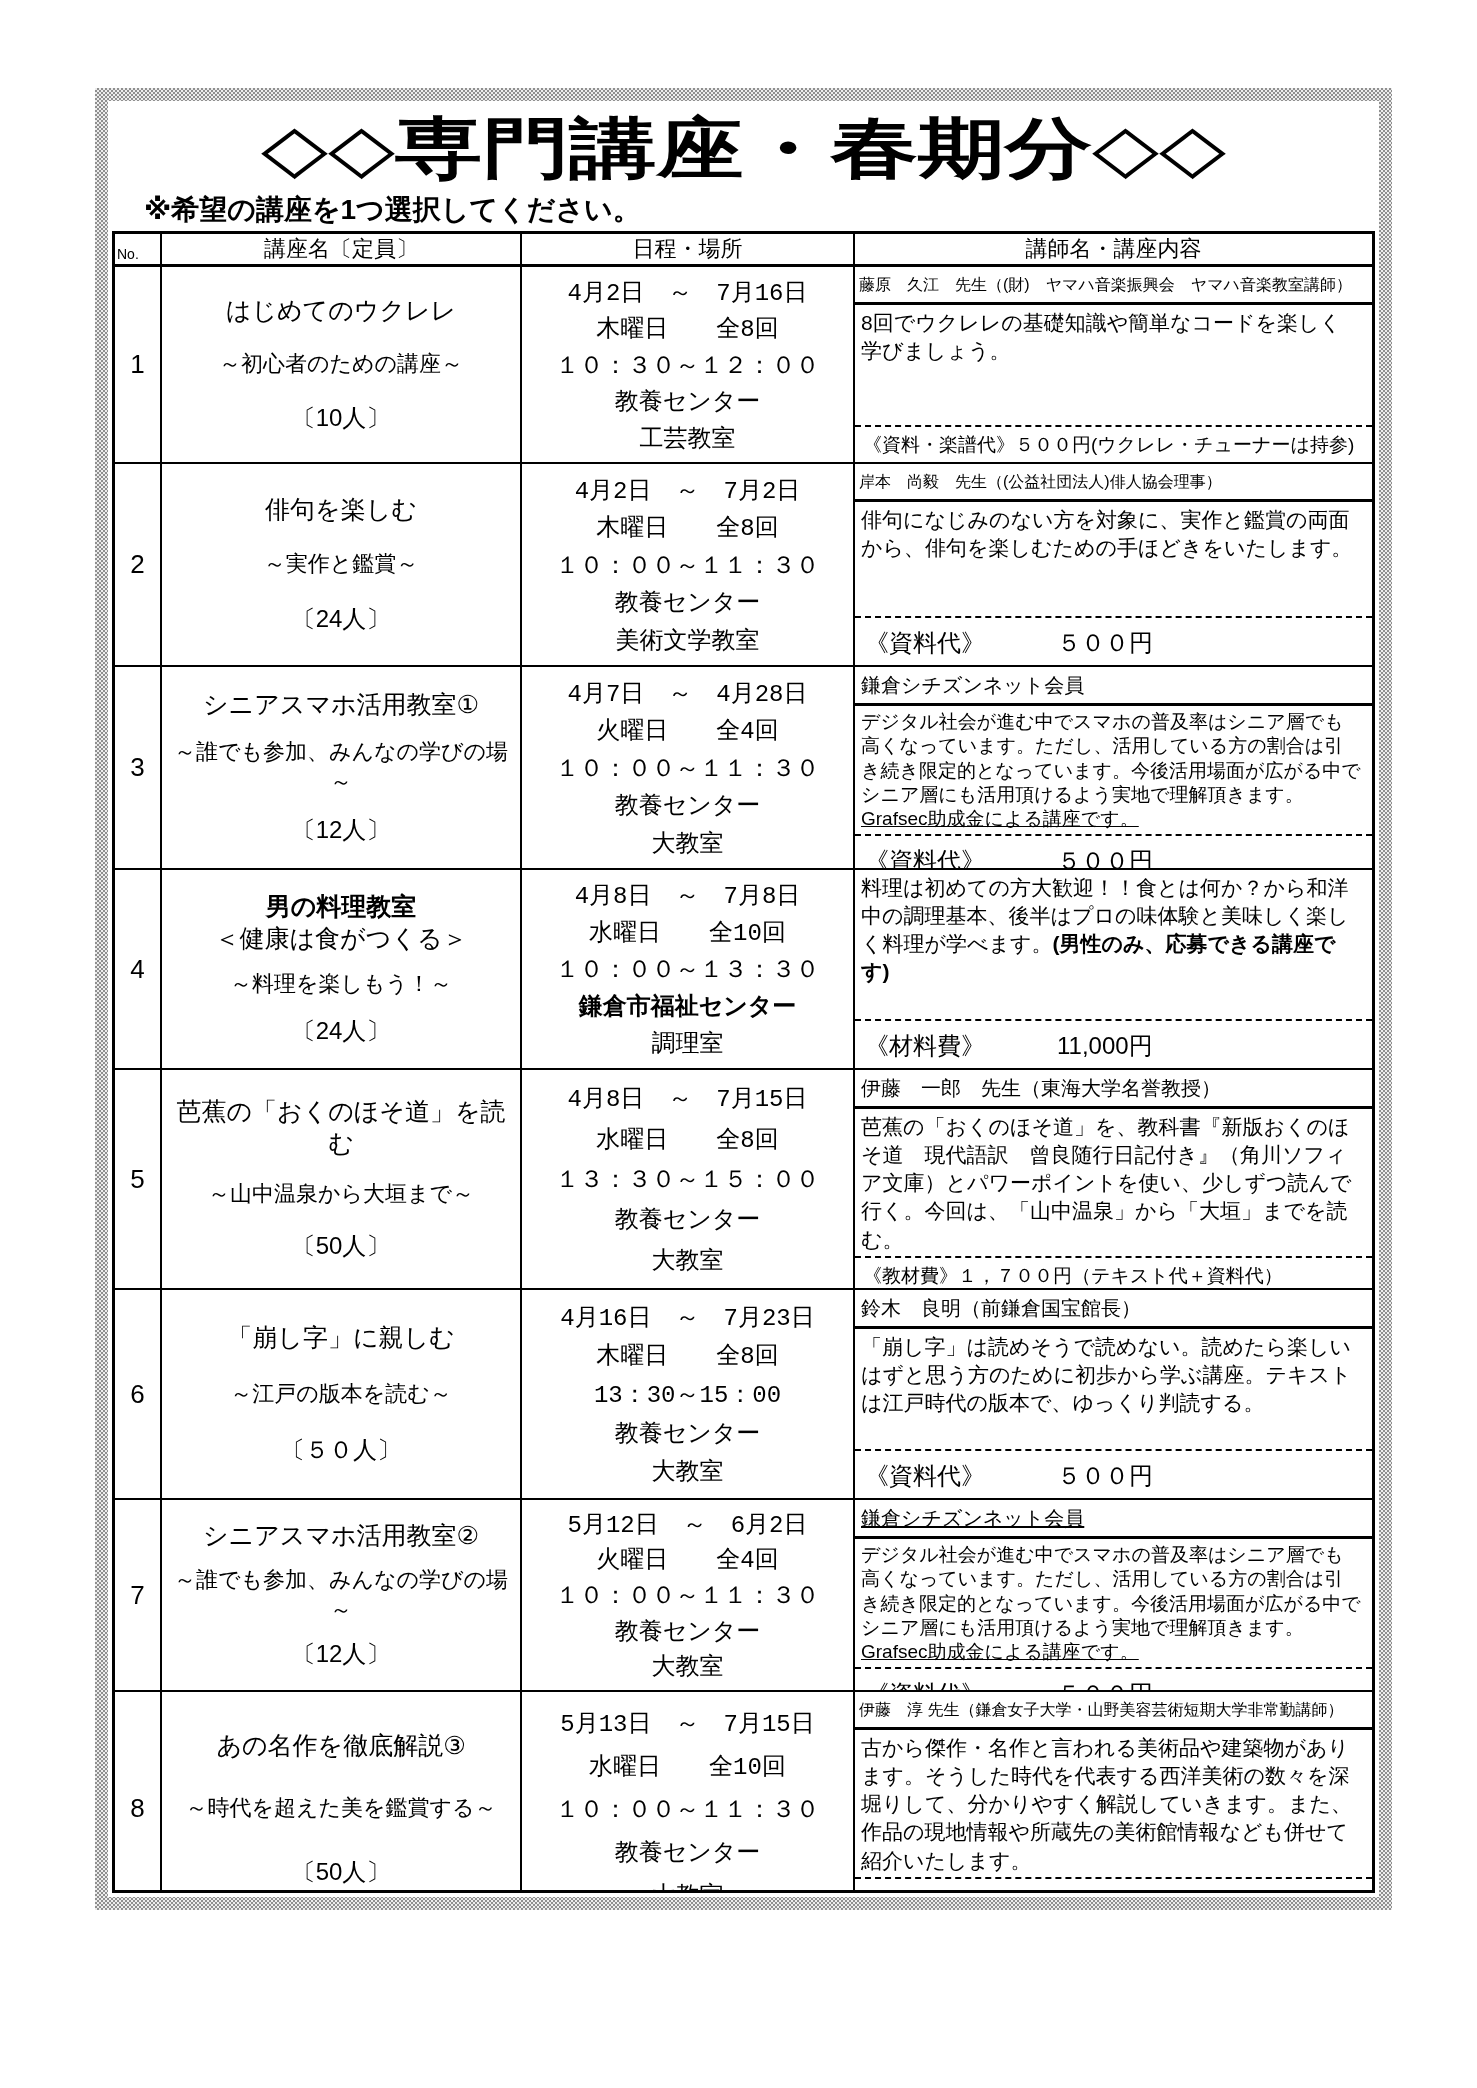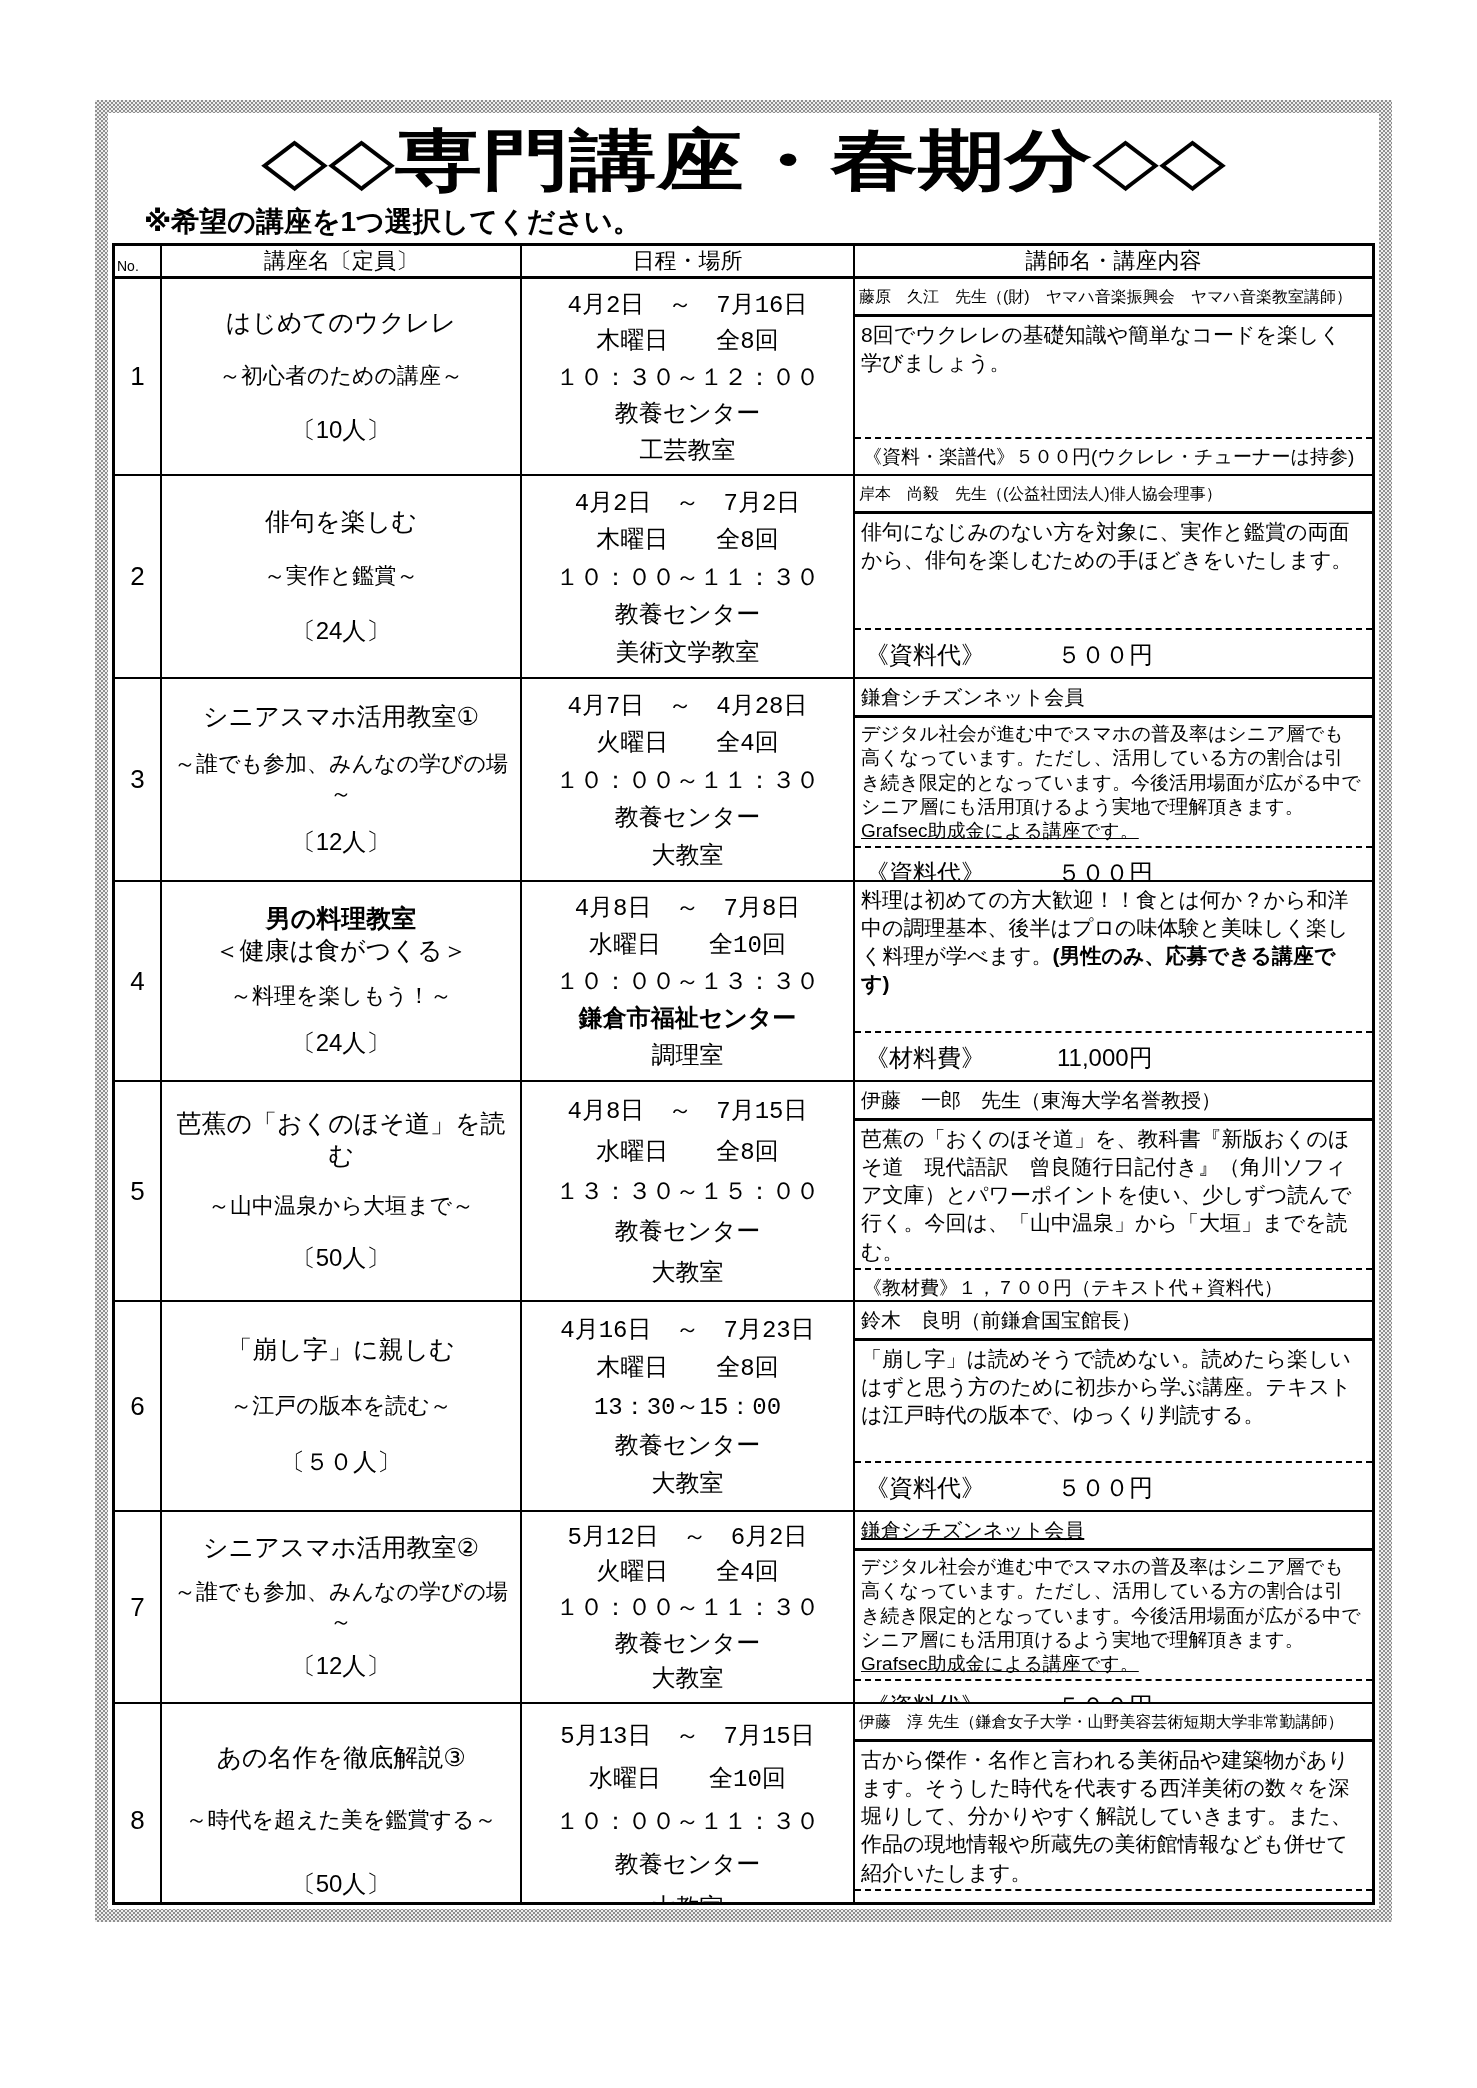--- a/index.html
+++ b/index.html
@@ -6,21 +6,21 @@
   html, body { background: #ffffff; }
   body {
     width: 1477px; height: 2088px;
     position: relative;
     font-family: "Liberation Sans", "DejaVu Sans", sans-serif;
     color: #000;
     overflow: hidden;
   }
   
   .frame {
-    position: absolute; left: 95px; top: 100px;
+    position: absolute; left: 95px; top: 88px;
     width: 1297px; height: 1822px;
     background: repeating-conic-gradient(#8f8f8f 0% 25%, #ededed 0% 50%) 0 0 / 4px 4px;
     padding: 13px;
   }
   .inner {
     width: 100%; height: 100%;
     background: #fff;
     display: flex; flex-direction: column;
     padding: 2px 4px 4px 4px;
   }

